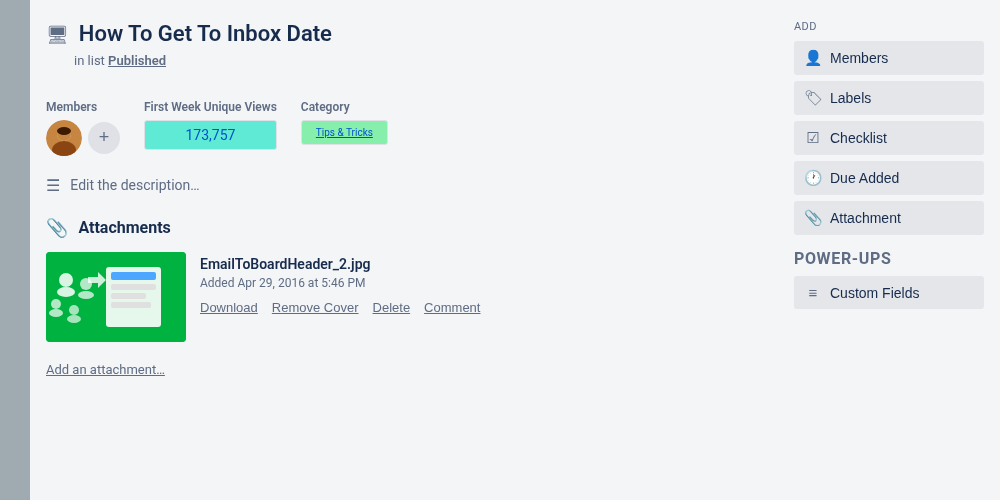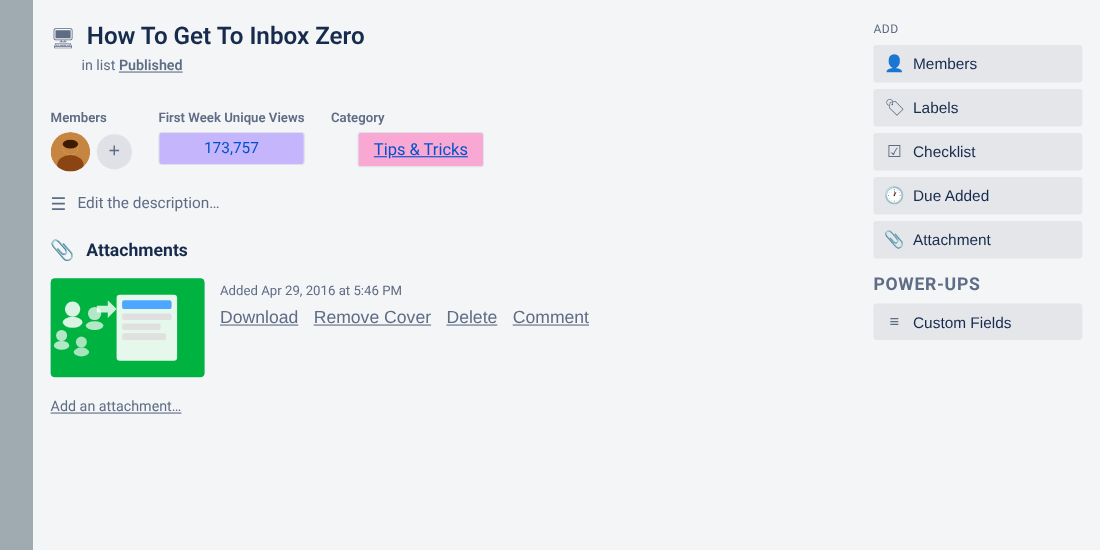--- a/index.html
+++ b/index.html
@@ -109,41 +109,40 @@
       border: none;
       cursor: pointer;
       font-size: 18px;
       color: #5e6c84;
       display: flex;
       align-items: center;
       justify-content: center;
     }
 
     .field-value-box {
-      background: #c4b5fd;
+      background: #5eead4;
       border: 1px solid #dfe1e6;
       border-radius: 3px;
       padding: 6px 10px;
       font-size: 14px;
       color: #0052cc;
       cursor: pointer;
       min-width: 80px;
       text-align: center;
     }
 
     .category-box {
-      background: #f9a8d4;
+      background: #86efac;
       border: 1px solid #dfe1e6;
       border-radius: 3px;
       padding: 6px 14px;
-      font-size: 15px;
+      font-size: 10px;
       color: #0052cc;
       cursor: pointer;
       text-decoration: underline;
-      margin-left: 24px;
     }
 
     .description-row {
       display: flex;
       align-items: center;
       gap: 10px;
       margin-bottom: 22px;
       margin-left: 0;
     }
 
@@ -215,21 +214,21 @@
       margin-bottom: 10px;
     }
 
     .attachment-actions {
       display: flex;
       gap: 14px;
       flex-wrap: wrap;
     }
 
     .attachment-action-link {
-      font-size: 16px;
+      font-size: 13px;
       color: #5e6c84;
       cursor: pointer;
       text-decoration: underline;
       display: flex;
       align-items: center;
       gap: 4px;
       background: none;
       border: none;
     }
 
@@ -301,21 +300,21 @@
 <body>
 
 <div class="left-sidebar"></div>
 
 <div class="main-panel">
 
   <div class="card-content">
 
     <div class="card-header">
       <span class="card-icon">🖥</span>
-      <h2 class="card-title">How To Get To Inbox Zero</h2>
+      <h2 class="card-title">How To Get To Inbox Date</h2>
     </div>
 
     <div class="in-list">
       <span>in list</span>
       <a href="#">Published</a>
     </div>
 
     <div class="fields-row">
 
       <div class="field-group">
@@ -375,20 +374,21 @@
             <circle cx="10" cy="52" r="5" fill="white" opacity="0.7"></circle>
             <ellipse cx="10" cy="61" rx="7" ry="4" fill="white" opacity="0.7"></ellipse>
             <circle cx="28" cy="58" r="5" fill="white" opacity="0.65"></circle>
             <ellipse cx="28" cy="67" rx="7" ry="4" fill="white" opacity="0.65"></ellipse>
 
             <path d="M42 25 L52 25 L52 20 L60 28 L52 36 L52 31 L42 31 Z" fill="white" opacity="0.8"></path>
           </svg>
         </div>
 
         <div class="attachment-info">
+          <span class="attachment-name">EmailToBoardHeader_2.jpg</span>
           <span class="attachment-date">Added Apr 29, 2016 at 5:46 PM</span>
           <div class="attachment-actions">
             <button class="attachment-action-link">Download</button>
             <button class="attachment-action-link">Remove Cover</button>
             <button class="attachment-action-link">Delete</button>
             <button class="attachment-action-link">Comment</button>
           </div>
         </div>
       </div>
 

